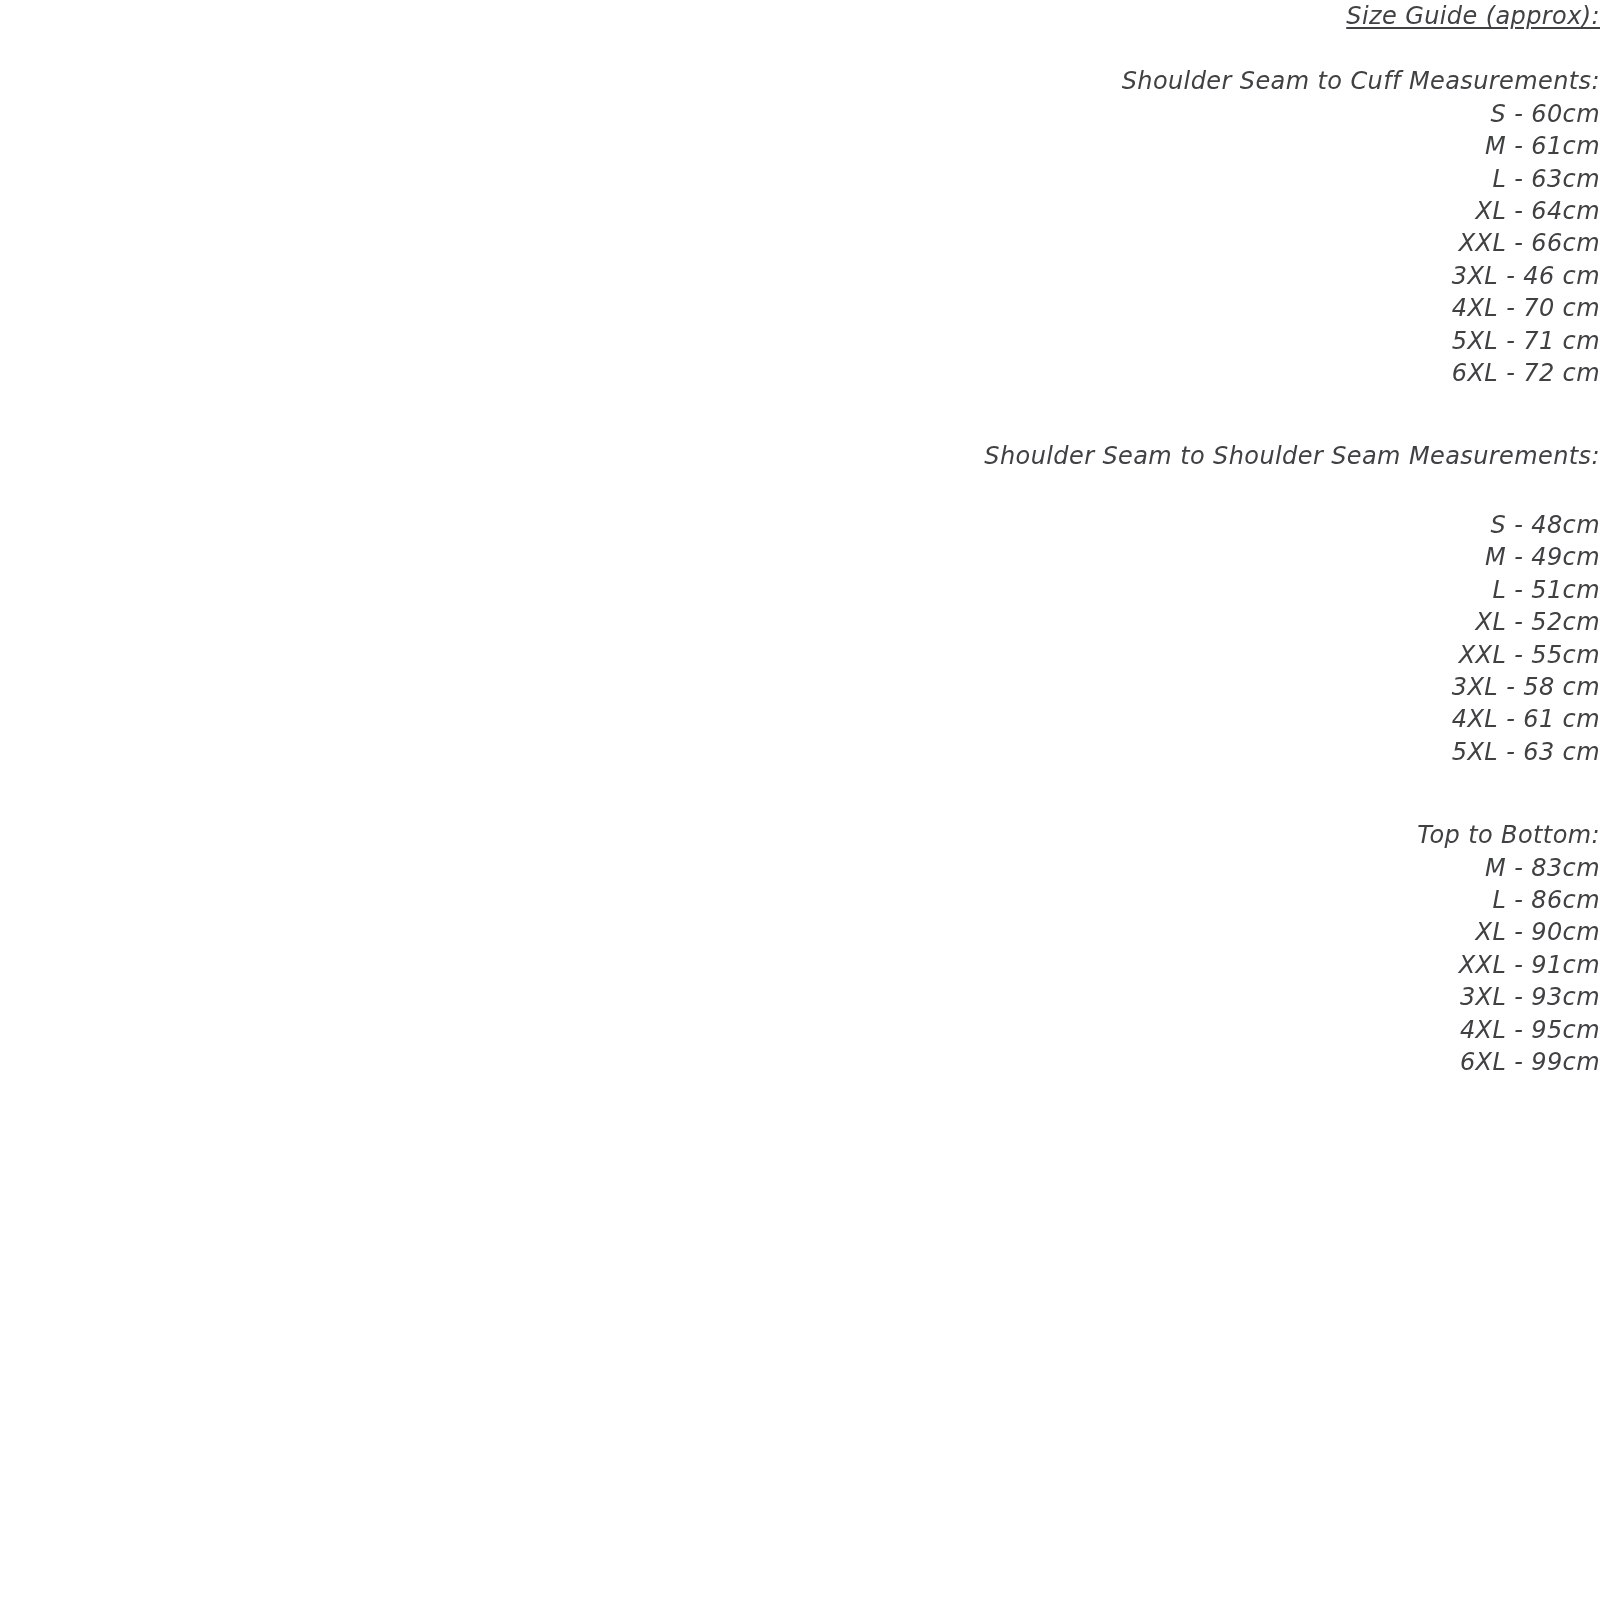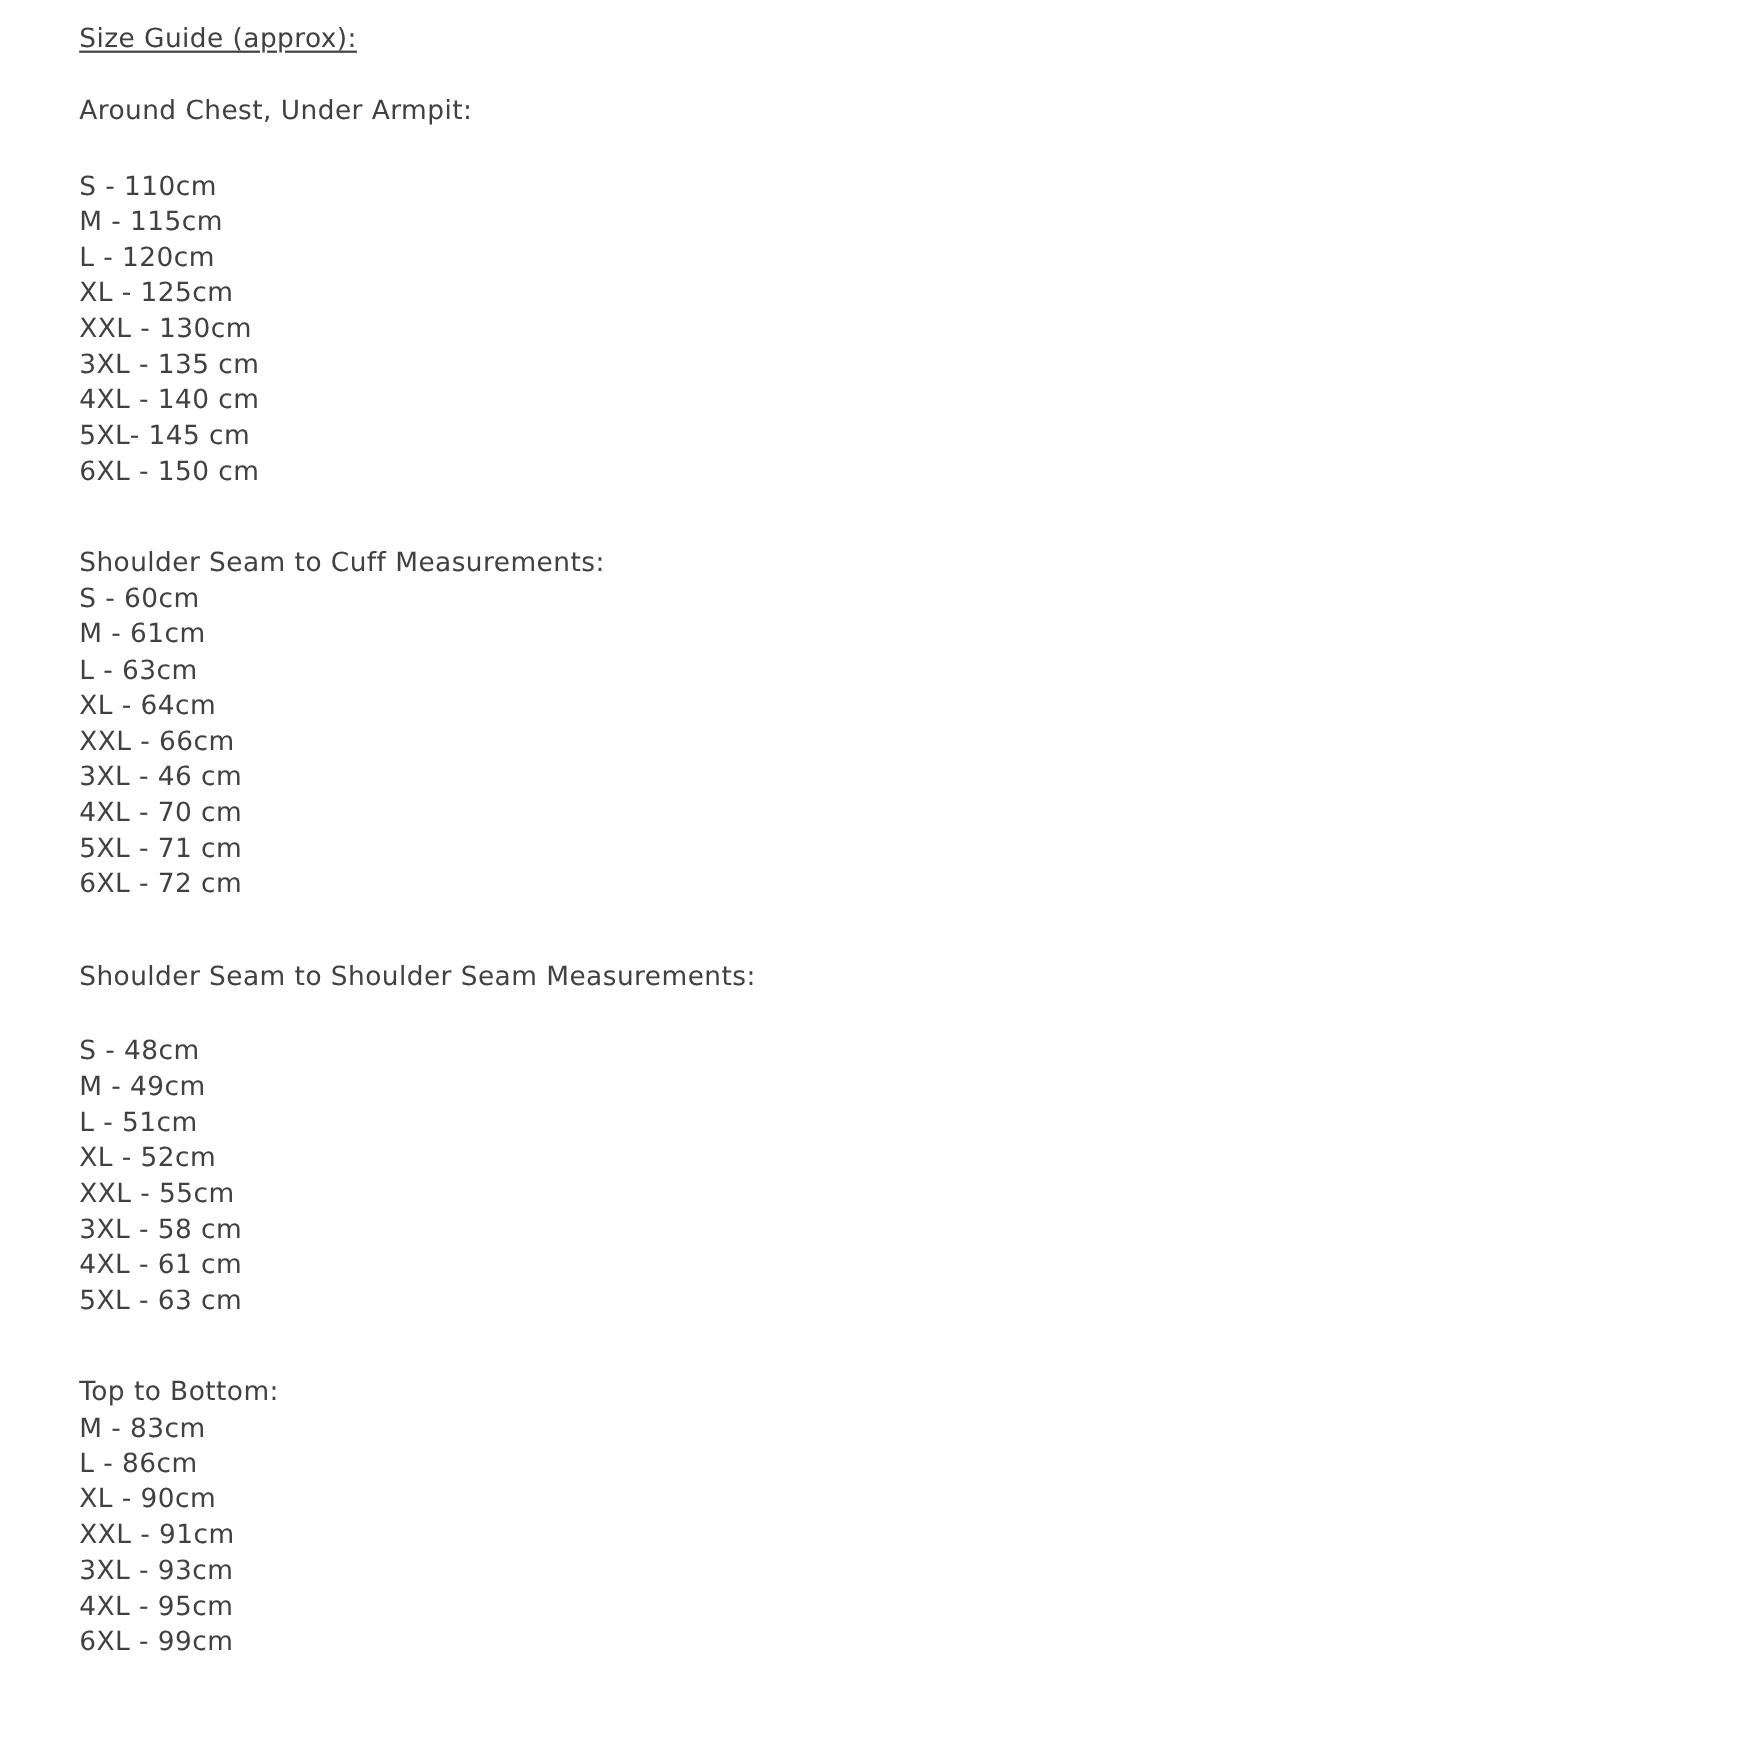--- a/index.html
+++ b/index.html
@@ -11,23 +11,23 @@
     width: 1600px;
     height: 1600px;
     overflow: hidden;
     font-family: "DejaVu Sans", "Liberation Sans", sans-serif;
     font-size: 24px;
     color: #3f4143;
     letter-spacing: 0.4px;
   }
   .doc {
     box-sizing: border-box;
-    padding-top: 19px;
     padding-left: 72px;   
-    text-align: left;
+    text-align: right;
+    font-style: italic;
   }
   .line {
     margin: 0;
     line-height: 32.4px;
     font-size: 24px;
     font-weight: normal;
     white-space: pre;
   }
   h1.title {
     text-decoration: underline;
@@ -40,34 +40,20 @@
   h2.heading { margin: 0; }
   section.sec.spaced h2.heading { margin-bottom: 36px; }
 </style>
 </head>
 <body>
 
 <main class="doc">
 
   <h1 class="line title">Size Guide (approx):</h1>
 
-  <section class="sec spaced">
-    <h2 class="line heading">Around Chest, Under Armpit:</h2>
-    <div class="lines">
-      <p class="line">S - 110cm</p>
-      <p class="line">M - 115cm</p>
-      <p class="line">L - 120cm</p>
-      <p class="line">XL - 125cm</p>
-      <p class="line">XXL - 130cm</p>
-      <p class="line">3XL - 135 cm</p>
-      <p class="line">4XL - 140 cm</p>
-      <p class="line">5XL- 145 cm</p>
-      <p class="line">6XL - 150 cm</p>
-    </div>
-  </section>
 
   <section class="sec">
     <h2 class="line heading">Shoulder Seam to Cuff Measurements:</h2>
     <div class="lines">
       <p class="line">S - 60cm</p>
       <p class="line">M - 61cm</p>
       <p class="line">L - 63cm</p>
       <p class="line">XL - 64cm</p>
       <p class="line">XXL - 66cm</p>
       <p class="line">3XL - 46 cm</p>

